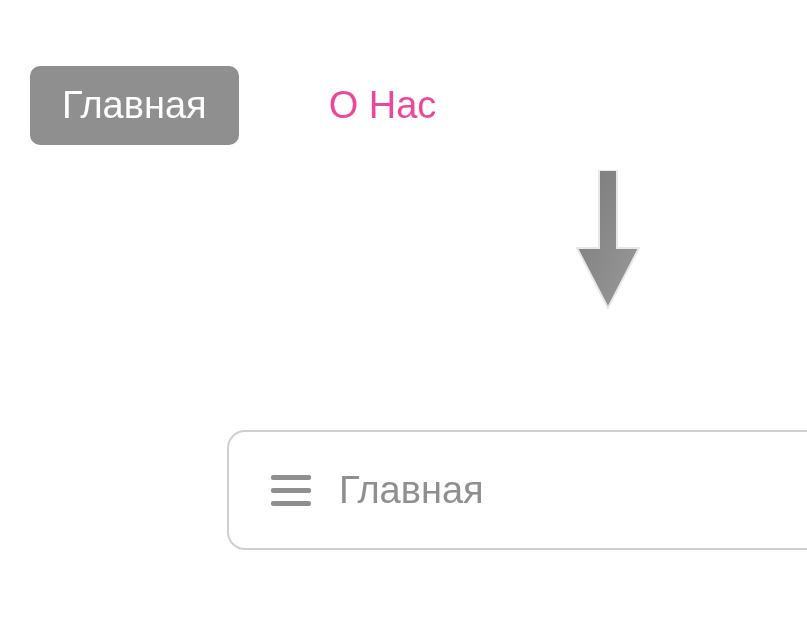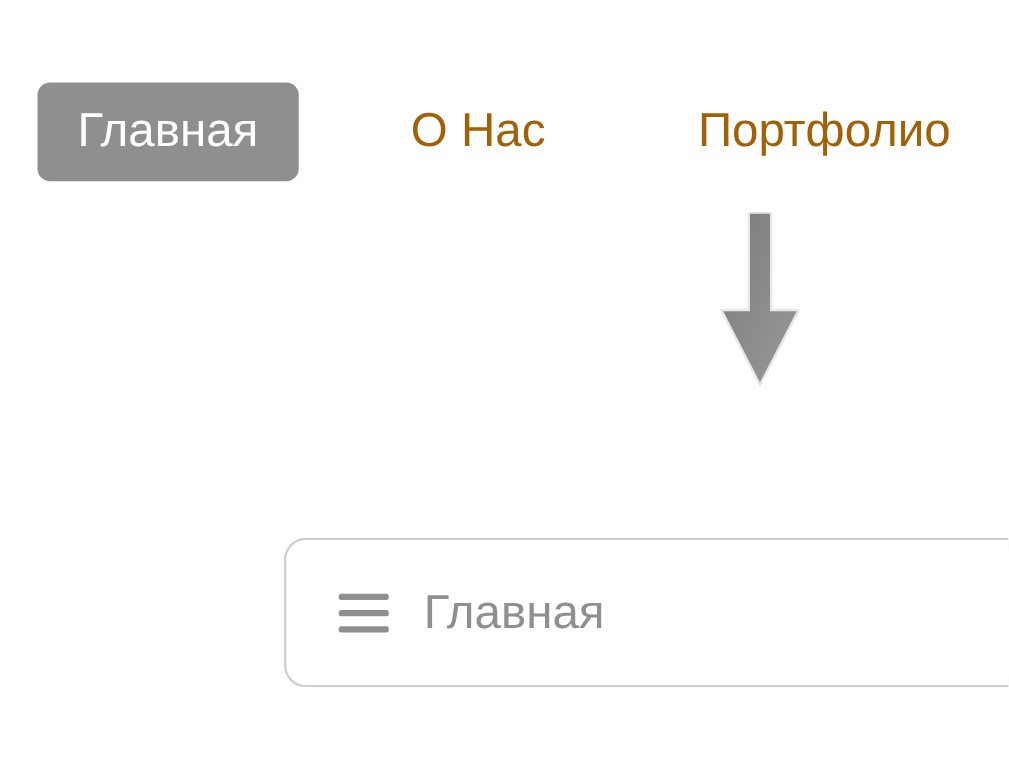--- a/index.html
+++ b/index.html
@@ -19,21 +19,21 @@
       position: absolute;
       top: 66px;
       left: 30px;
       display: flex;
       align-items: center;
       gap: 58px;
     }
     .nav-item {
       font-size: 38px;
       font-weight: 400;
-      color: #a16207;
+      color: #ec4899;
       padding: 18px 32px;
       border-radius: 10px;
       cursor: pointer;
       white-space: nowrap;
     }
     .nav-item.active {
       background: #8f8f8f;
       color: #ffffff;
     }
     .arrow-container {
@@ -78,21 +78,20 @@
       color: #8f8f8f;
       font-weight: 400;
     }
   </style>
 </head>
 <body>
 
 <div class="top-nav">
   <div class="nav-item active">Главная</div>
   <div class="nav-item">О Нас</div>
-  <div class="nav-item">Портфолио</div>
 </div>
 
 <div class="arrow-container">
   <svg width="70" height="140" viewBox="0 0 70 140">
     <defs>
       <linearGradient id="arrowGrad" x1="0%" y1="0%" x2="100%" y2="100%">
         <stop offset="0%" stop-color="#7a7a7a"></stop>
         <stop offset="100%" stop-color="#9a9a9a"></stop>
       </linearGradient>
     </defs>

